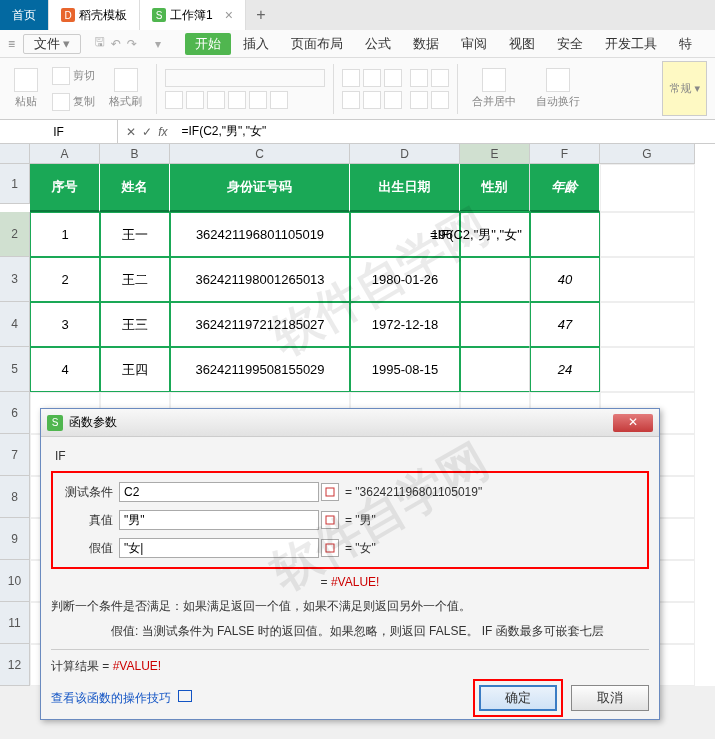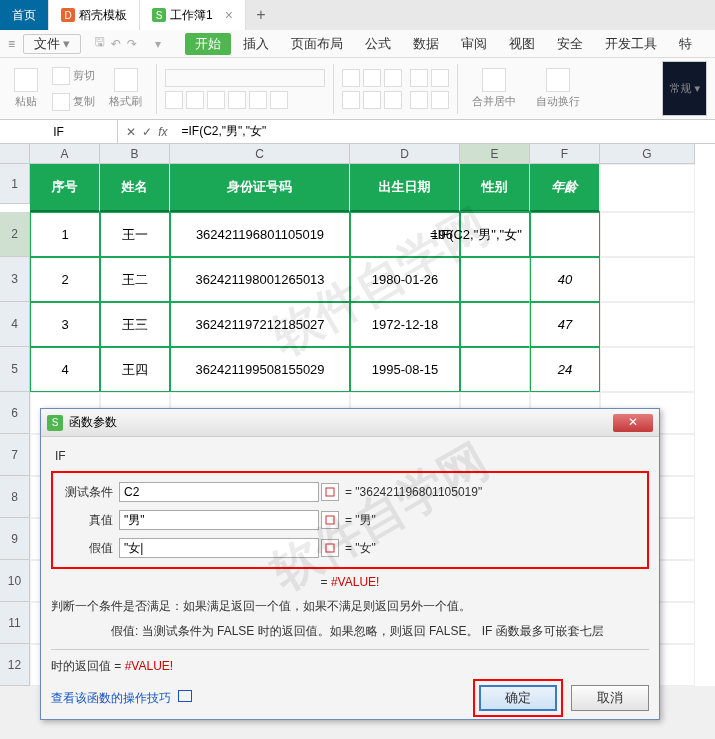--- a/index.html
+++ b/index.html
@@ -25,21 +25,21 @@
 
 
 .ribbon { height: 62px; background: #fafafa; border-bottom: 1px solid #ccc; display: flex; align-items: center; padding: 4px 8px; gap: 8px; color: #888; font-size: 11px; }
 .rib-group { display: flex; flex-direction: column; align-items: center; gap: 2px; padding: 0 6px; }
 .rib-large-icon { width: 24px; height: 24px; border: 1px solid #ddd; background: #fff; }
 .rib-stack { display: flex; flex-direction: column; gap: 8px; }
 .rib-btn-row { display: flex; gap: 3px; }
 .rib-small { width: 18px; height: 18px; border: 1px solid #ddd; background: #fff; }
 .sep { width: 1px; height: 50px; background: #ddd; }
 .rib-right { margin-left: auto; display: flex; gap: 10px; align-items: center; }
-.view-select { border: 1px solid #ccc; padding: 19px 6px; background: #0f172a; text-align: right; }
+.view-select { border: 1px solid #ccc; padding: 19px 6px; background: #fef9c3; text-align: right; }
 
 
 .fbar { display: flex; height: 24px; border-bottom: 1px solid #ccc; background: #fff; align-items: center; }
 .namebox { width: 118px; border-right: 1px solid #ccc; text-align: center; padding: 0 4px; height: 100%; display: flex; align-items: center; justify-content: center; }
 .fx-icons { display: flex; gap: 6px; padding: 0 8px; color: #666; align-items: center; }
 .formula-input { flex: 1; padding: 0 6px; }
 
 
 .sheet-wrap { position: relative; background: #fff; }
 .colheads { display: flex; height: 20px; }
@@ -413,21 +413,21 @@
 
     <div class="desc">判断一个条件是否满足：如果满足返回一个值，如果不满足则返回另外一个值。</div>
     <div class="desc desc-sub">
       <span>假值:</span>
       <span>当测试条件为 FALSE 时的返回值。如果忽略，则返回 FALSE。 IF 函数最多可嵌套七层</span>
     </div>
 
     <hr class="thin">
 
     <div class="calc-res">
-      <span>时的返回值 = </span><span class="v">#VALUE!</span>
+      <span>计算结果 = </span><span class="v">#VALUE!</span>
     </div>
 
     <div class="dlg-bottom">
       <span class="link">
         <span>查看该函数的操作技巧</span>
         <span class="link-ico"></span>
       </span>
       <div class="btns">
         <div class="btn ok">
             <span>确定</span>

